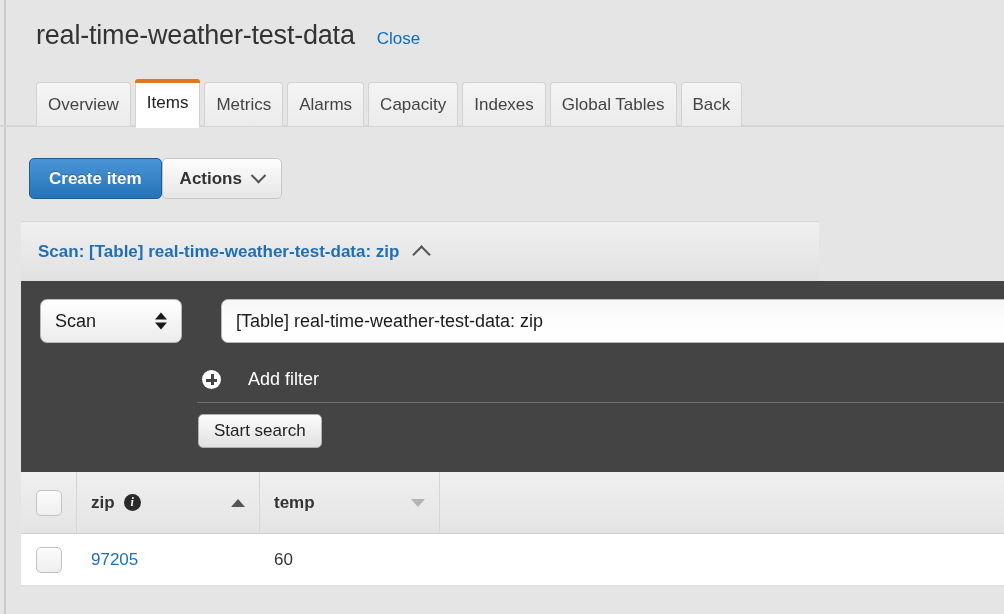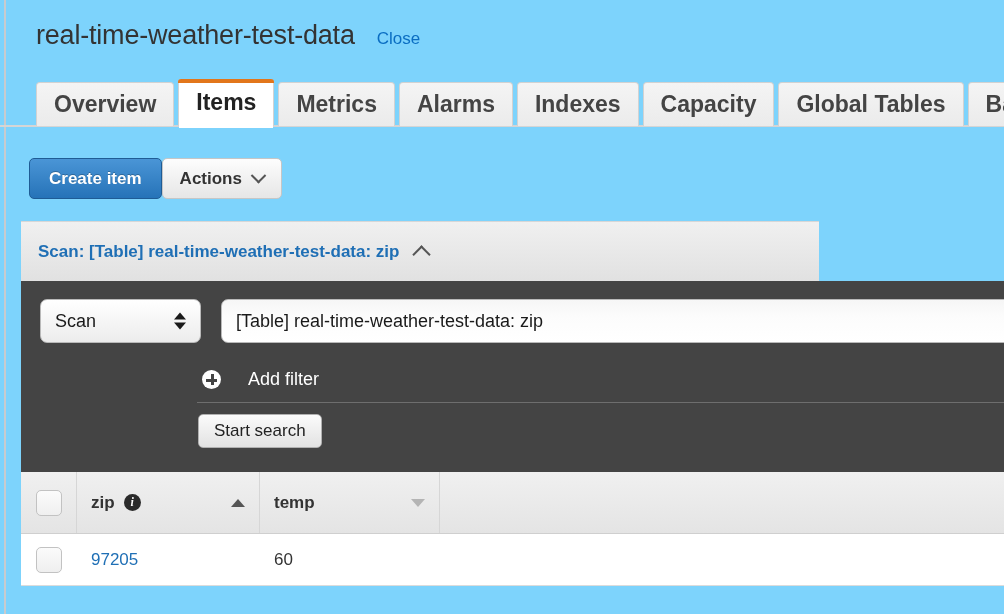--- a/index.html
+++ b/index.html
@@ -7,21 +7,21 @@
   html, body {
     margin: 0; padding: 0;
     width: 1004px; height: 614px;
     background: #ffffff;
     font-family: "Liberation Sans", sans-serif;
     overflow: hidden;
   }
   .page {
     position: relative;
     width: 1004px; height: 614px;
-    background: #7dd3fc;
+    background: #e5e5e5;
   }
   
   .left-edge {
     position: absolute;
     left: 4px; top: 0; width: 2px; height: 614px;
     background: #c8cbce;
   }
 
   
   .header {
@@ -57,26 +57,26 @@
   }
   .tab-underline {
     position: absolute;
     left: 0; top: 125px;
     width: 1004px; height: 2px;
     background: #d5d5d5;
   }
   .tab {
     position: relative;
     height: 44px;
-    padding: 0 17px;
+    padding: 0 11px;
     display: flex;
     align-items: center;
     justify-content: center;
-    font-size: 23px;
-    font-weight: bold;
+    font-size: 17px;
+    font-weight: normal;
     color: #444444;
     background: linear-gradient(to bottom, #f4f4f4 0%, #ebebeb 100%);
     border: 1px solid #d2d2d2;
     border-bottom: none;
     border-radius: 4px 4px 0 0;
     cursor: pointer;
     z-index: 1;
   }
   .tab.active {
     background: #ffffff;
@@ -179,21 +179,21 @@
     background: #444444;
   }
   .scan-row1 {
     position: absolute;
     left: 19px; top: 18px;
     display: flex;
     align-items: center;
     gap: 20px;
   }
   .select-scan {
-    width: 161px; height: 44px;
+    width: 142px; height: 44px;
     background: linear-gradient(to bottom, #ffffff 0%, #ececec 100%);
     border: 1px solid #b9b9b9;
     border-radius: 7px;
     display: flex;
     align-items: center;
     position: relative;
     cursor: pointer;
   }
   .select-scan .sel-label {
     margin-left: 14px;
@@ -408,24 +408,24 @@
     <div class="tab active">
         <span>Items</span>
       </div>
     <div class="tab">
         <span>Metrics</span>
       </div>
     <div class="tab">
         <span>Alarms</span>
       </div>
     <div class="tab">
+        <span>Capacity</span>
+      </div>
+    <div class="tab">
         <span>Indexes</span>
-      </div>
-    <div class="tab">
-        <span>Capacity</span>
       </div>
     <div class="tab">
         <span>Global Tables</span>
       </div>
     <div class="tab">
         <span>Back</span>
       </div>
   </div>
 
   <div class="toolbar">

